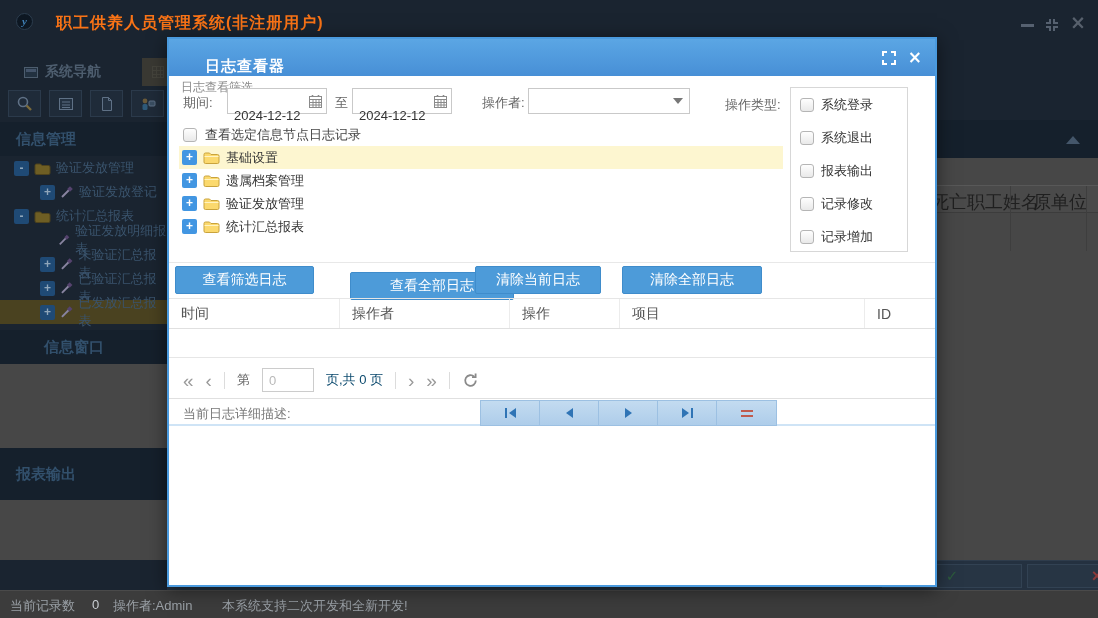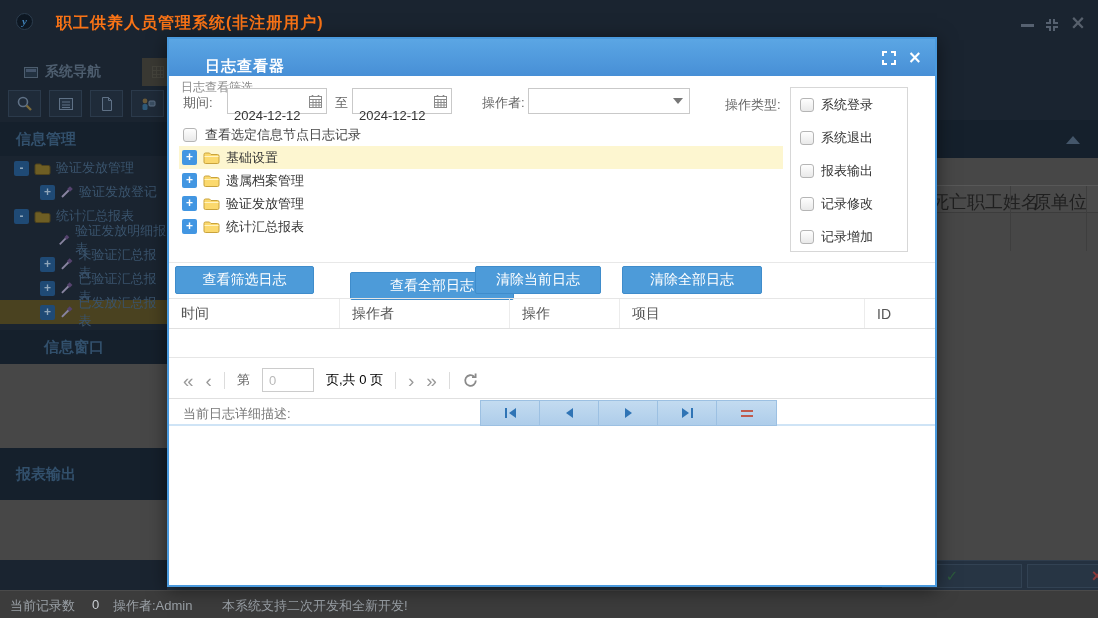--- a/index.html
+++ b/index.html
@@ -349,21 +349,21 @@
       <div class="th" style="width:70px;border-right:0;">ID</div>
     </div>
     <div class="abs" style="left:0;top:253px;width:766px;height:29px;border-bottom:1px solid #e6e6e6;"></div>
 
     <div class="abs pag" style="left:14px;top:286px;height:36px;">
       <span class="nav">«</span>
       <span class="nav">‹</span>
       <span class="sep"></span>
       <span class="lbl">第</span>
       <input class="pgin" value="0" style="">
-      <span class="lbl" style="color:#000000;">页,共 0 页</span>
+      <span class="lbl" style="color:#0c4a6e;">页,共 0 页</span>
       <span class="sep"></span>
       <span class="nav">›</span>
       <span class="nav">»</span>
       <span class="sep"></span>
       <svg width="17" height="17" viewBox="0 0 17 17">
           <path d="M13.8 8.5a5.3 5.3 0 1 1-1.6-3.8" fill="none" stroke="#8a8a8a" stroke-width="1.8"></path>
           <path d="M13.6 1.6v3.6H10" fill="none" stroke="#8a8a8a" stroke-width="1.8"></path>
         </svg>
     </div>
     <div class="abs" style="left:0;top:322px;width:766px;height:1px;background:#e0e0e0;"></div>

